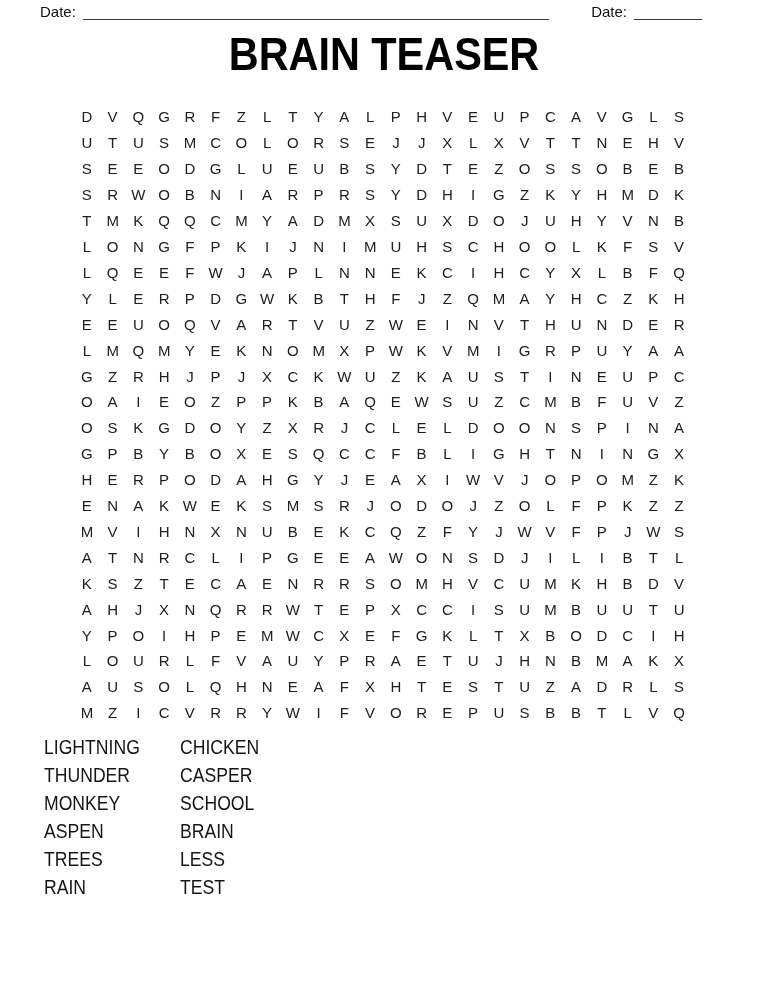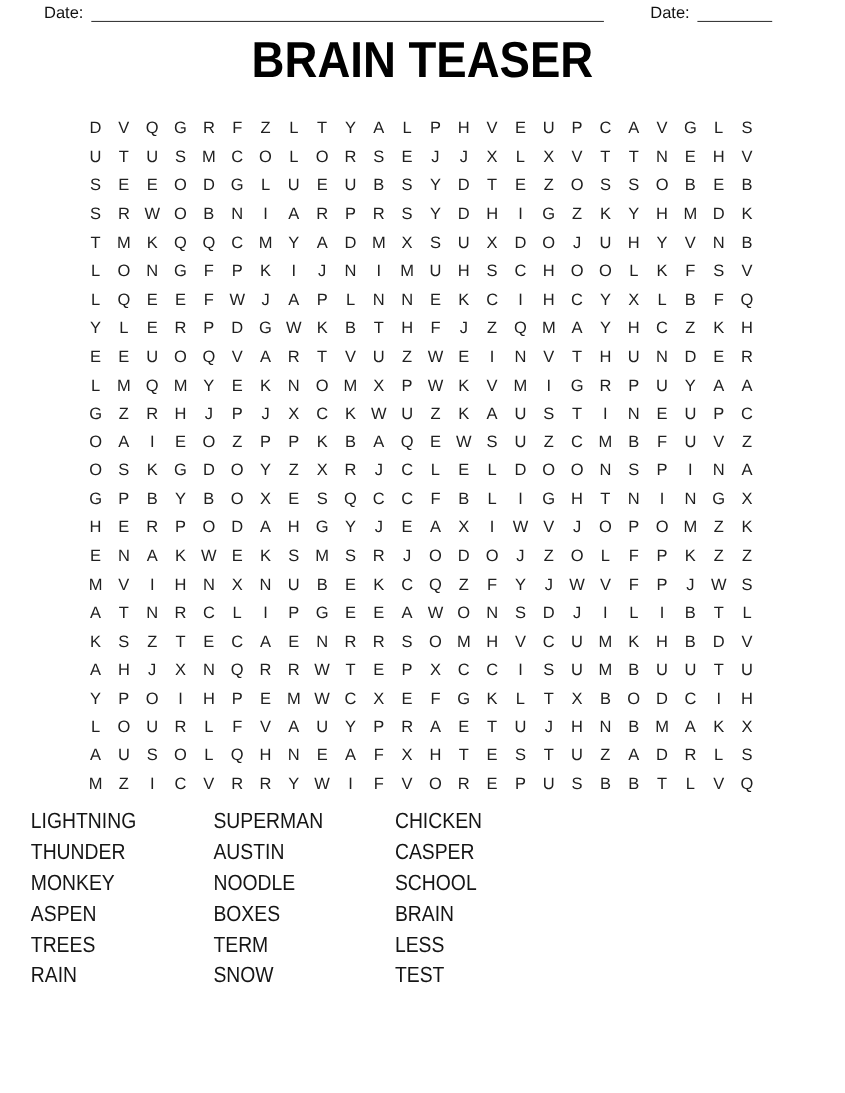--- a/index.html
+++ b/index.html
@@ -63,24 +63,23 @@
     align-items: center;
     justify-content: center;
     font-size: 15px;
     color: #202020;
     cursor: default;
   }
 
   
   .words {
     position: absolute;
-    left: 28px; top: 733px;
+    left: 44px; top: 733px;
     display: grid;
     grid-template-columns: 136px 135px 137px 136px auto;
-    gap: 30px;
   }
   .word-col { display: block; }
   .word {
     font-size: 20px;
     line-height: 28.1px;
     color: #151515;
     transform: scaleX(0.88);
     transform-origin: left center;
     white-space: nowrap;
   }
@@ -681,28 +680,20 @@
   <div class="words">
       <div class="word-col">
         <div class="word">LIGHTNING</div>
         <div class="word">THUNDER</div>
         <div class="word">MONKEY</div>
         <div class="word">ASPEN</div>
         <div class="word">TREES</div>
         <div class="word">RAIN</div>
       </div>
       <div class="word-col">
-        <div class="word">SUPERMAN</div>
-        <div class="word">AUSTIN</div>
-        <div class="word">NOODLE</div>
-        <div class="word">BOXES</div>
-        <div class="word">TERM</div>
-        <div class="word">SNOW</div>
-      </div>
-      <div class="word-col">
         <div class="word">CHICKEN</div>
         <div class="word">CASPER</div>
         <div class="word">SCHOOL</div>
         <div class="word">BRAIN</div>
         <div class="word">LESS</div>
         <div class="word">TEST</div>
       </div>
     </div>
 
 </div>

